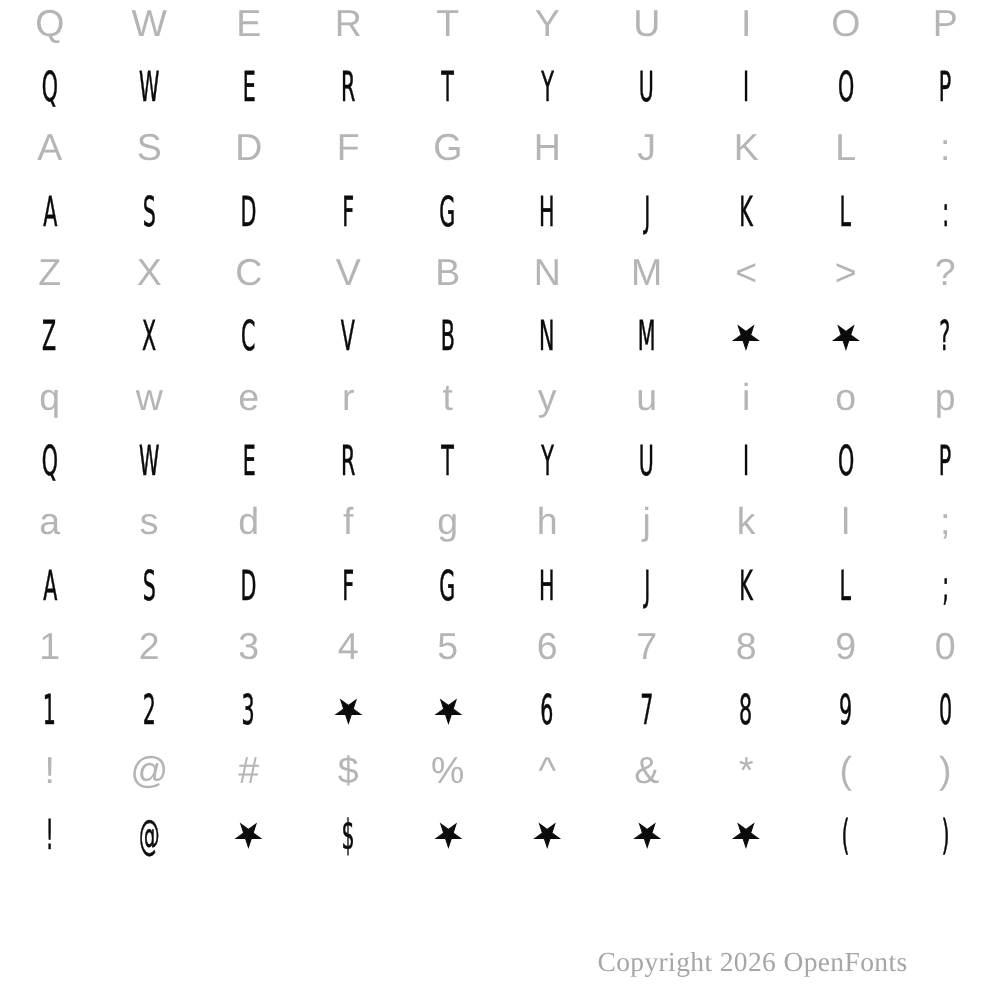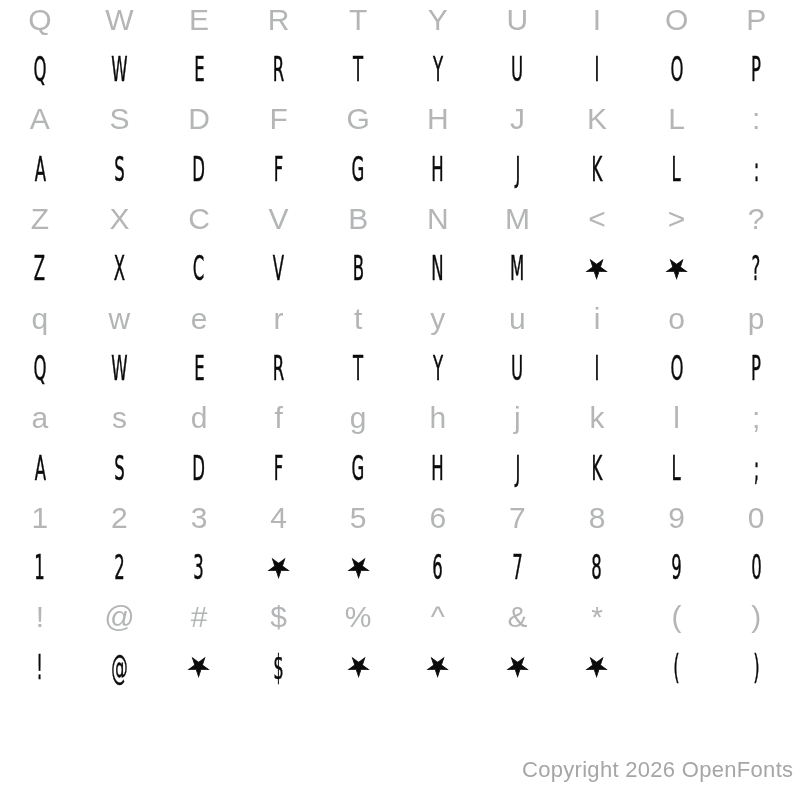--- a/index.html
+++ b/index.html
@@ -53,26 +53,25 @@
     -webkit-text-stroke:0.5px currentColor;
   }
   .specimen .glyph.star{
     font-size:26px;
     transform:rotate(180deg);
     -webkit-text-stroke:0.8px currentColor;
   }
   .copyright{
     position:absolute;
     top:757px;left:478px;
-    font-family:Liberation Sans, sans-serif;
+    font-family:Liberation Serif, serif;
     font-size:22px;
     color:var(--copy-gray);
     letter-spacing:0.3px;
     white-space:nowrap;
-    margin-left:44px;
   }
 </style>
 </head>
 <body>
 
 <div class="page">
   <div class="grid">
       <div class="row reference">
         <span class="cell">
           <span class="glyph">Q</span>

